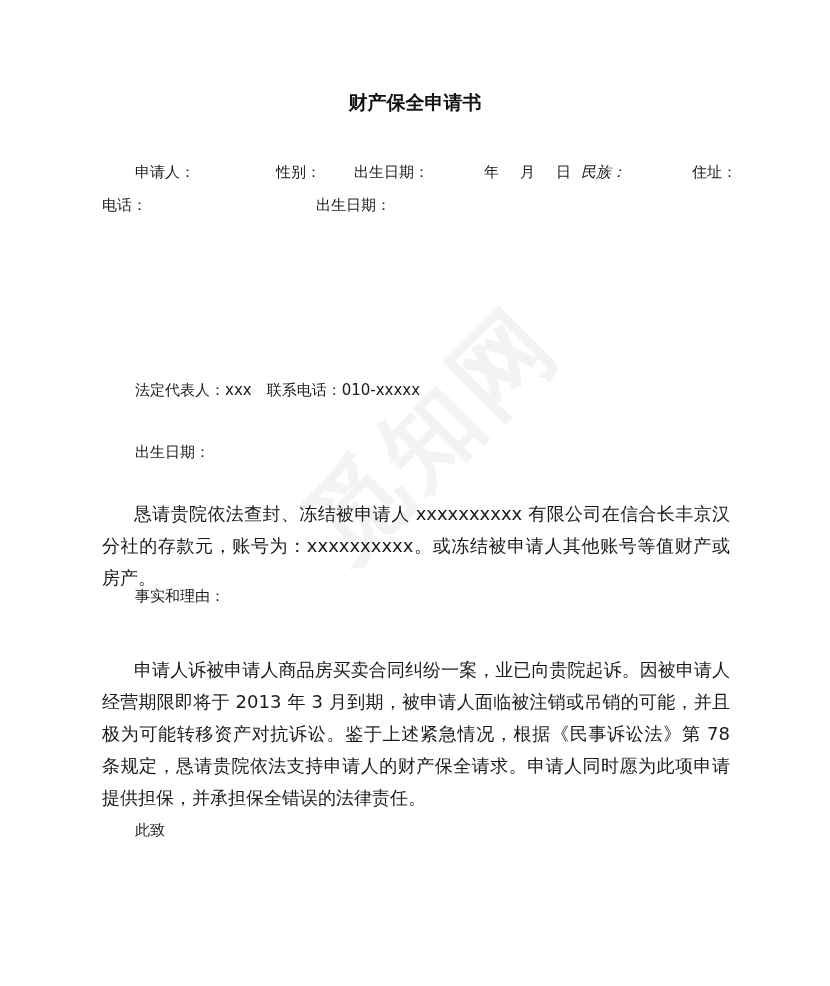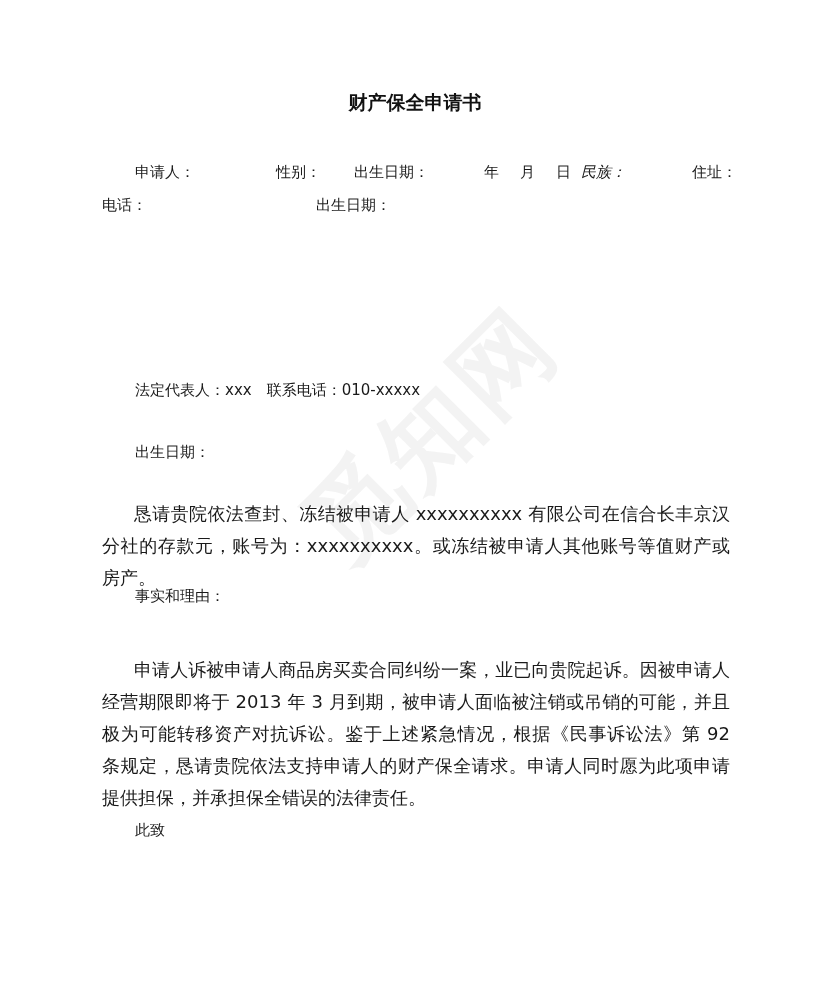--- a/index.html
+++ b/index.html
@@ -92,17 +92,17 @@
 
 
   <div class="line" style="top:380px; left:135px;">法定代表人：xxx　联系电话：010-xxxxx</div>
 
   <div class="line" style="top:442px; left:135px;">出生日期：</div>
 
   <div class="para" style="top:498px;">恳请贵院依法查封、冻结被申请人 xxxxxxxxxx 有限公司在信合长丰京汉分社的存款元，账号为：xxxxxxxxxx。或冻结被申请人其他账号等值财产或房产。</div>
 
   <div class="line" style="top:586px; left:135px;">事实和理由：</div>
 
-  <div class="para" style="top:654px;">申请人诉被申请人商品房买卖合同纠纷一案，业已向贵院起诉。因被申请人经营期限即将于 2013 年 3 月到期，被申请人面临被注销或吊销的可能，并且极为可能转移资产对抗诉讼。鉴于上述紧急情况，根据《民事诉讼法》第 92 条规定，恳请贵院依法支持申请人的财产保全请求。申请人同时愿为此项申请提供担保，并承担保全错误的法律责任。</div>
+  <div class="para" style="top:654px;">申请人诉被申请人商品房买卖合同纠纷一案，业已向贵院起诉。因被申请人经营期限即将于 2013 年 3 月到期，被申请人面临被注销或吊销的可能，并且极为可能转移资产对抗诉讼。鉴于上述紧急情况，根据《民事诉讼法》第 78 条规定，恳请贵院依法支持申请人的财产保全请求。申请人同时愿为此项申请提供担保，并承担保全错误的法律责任。</div>
 
   <div class="line" style="top:820px; left:135px;font-family:Liberation Serif, serif;">此致</div>
 
 </div>
 
 </body></html>

